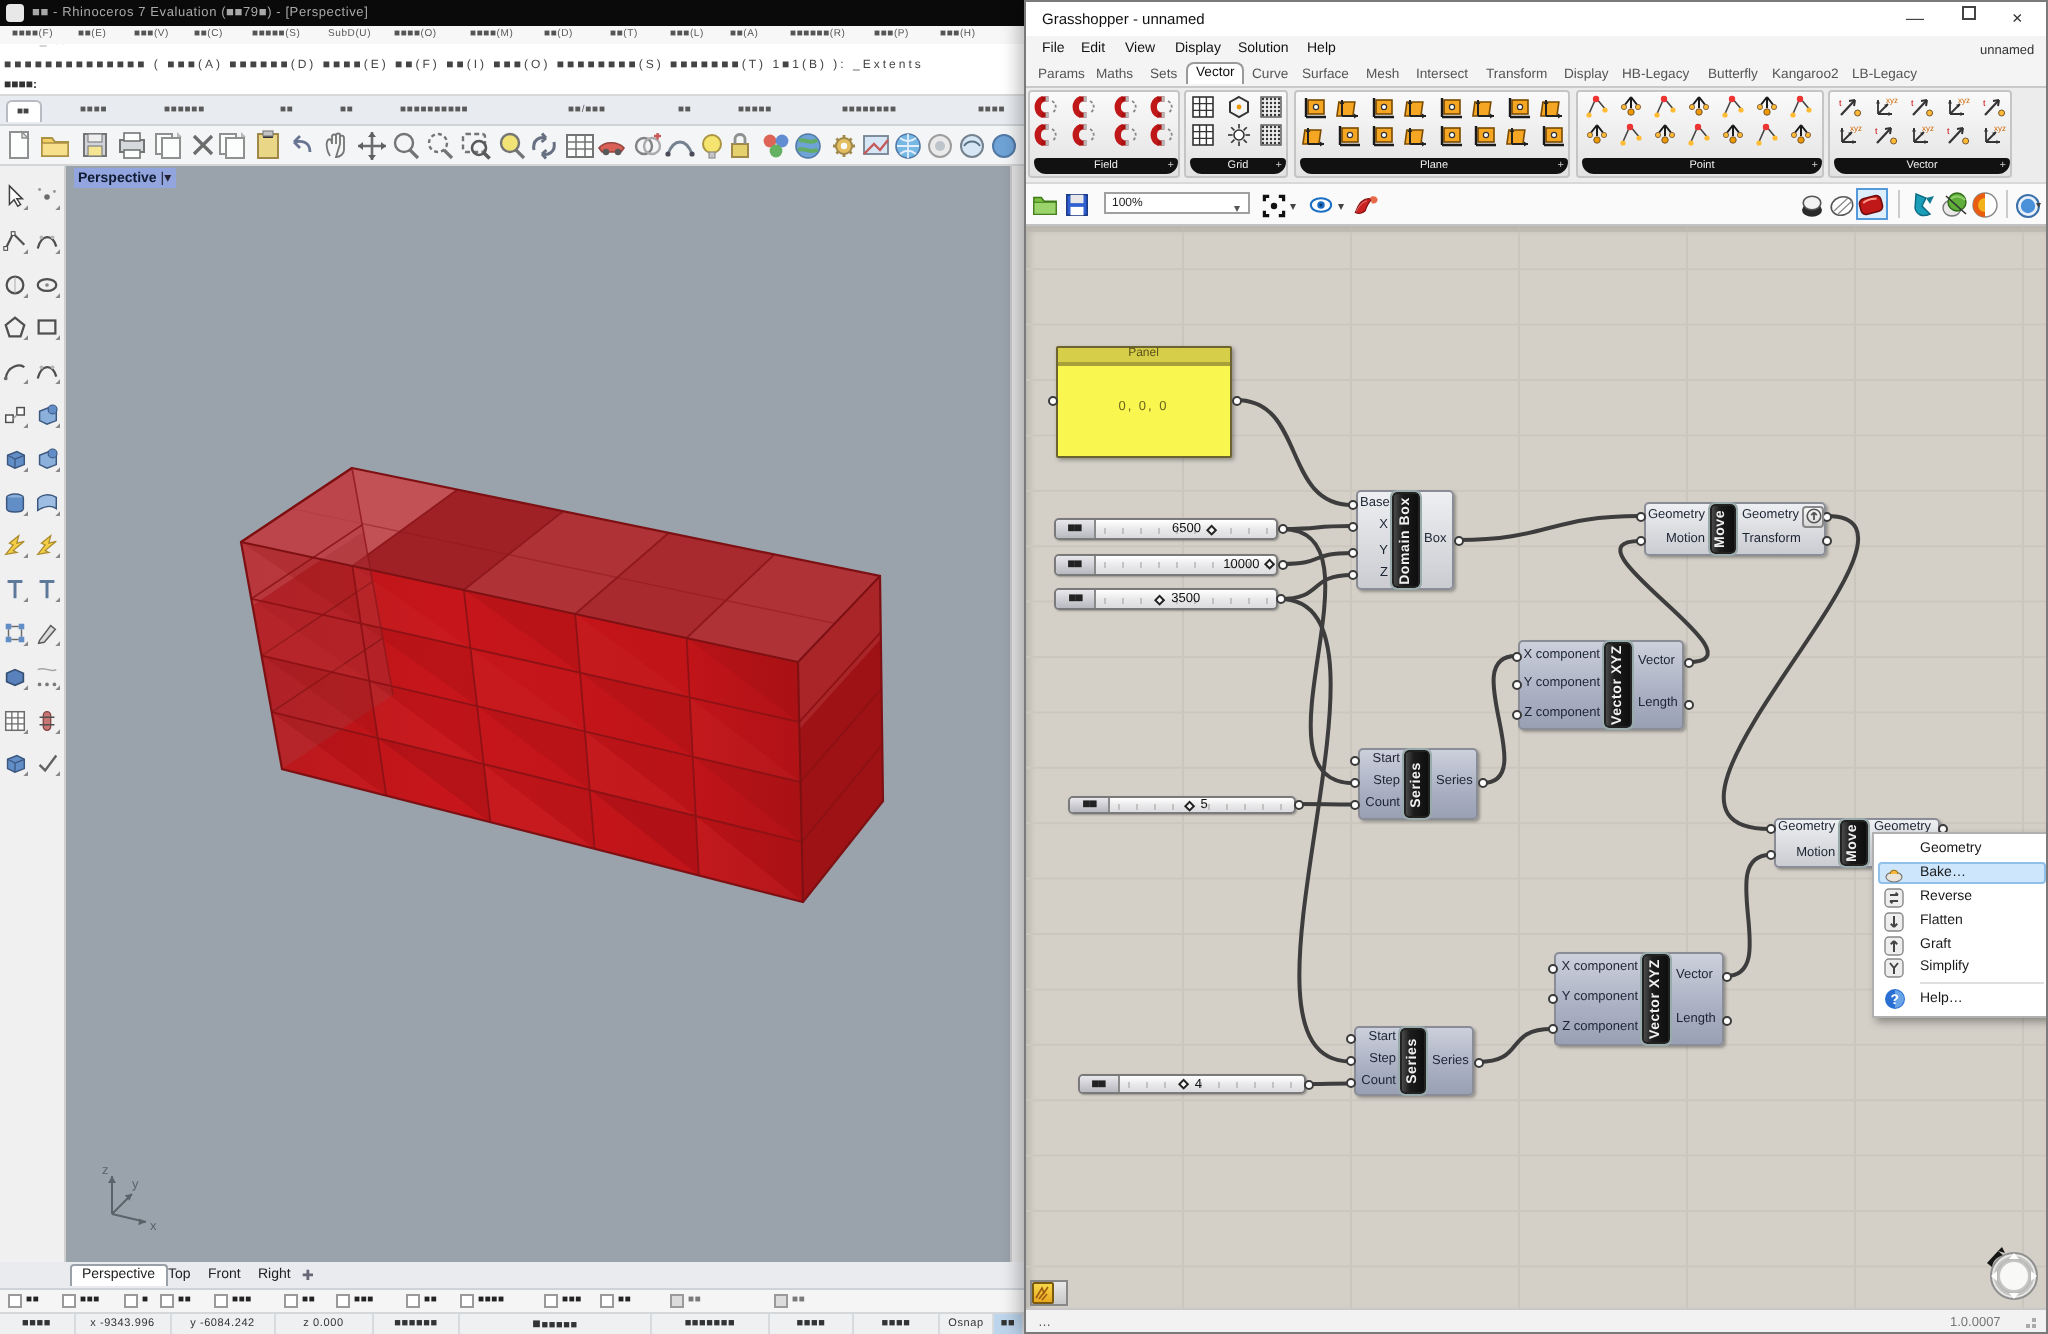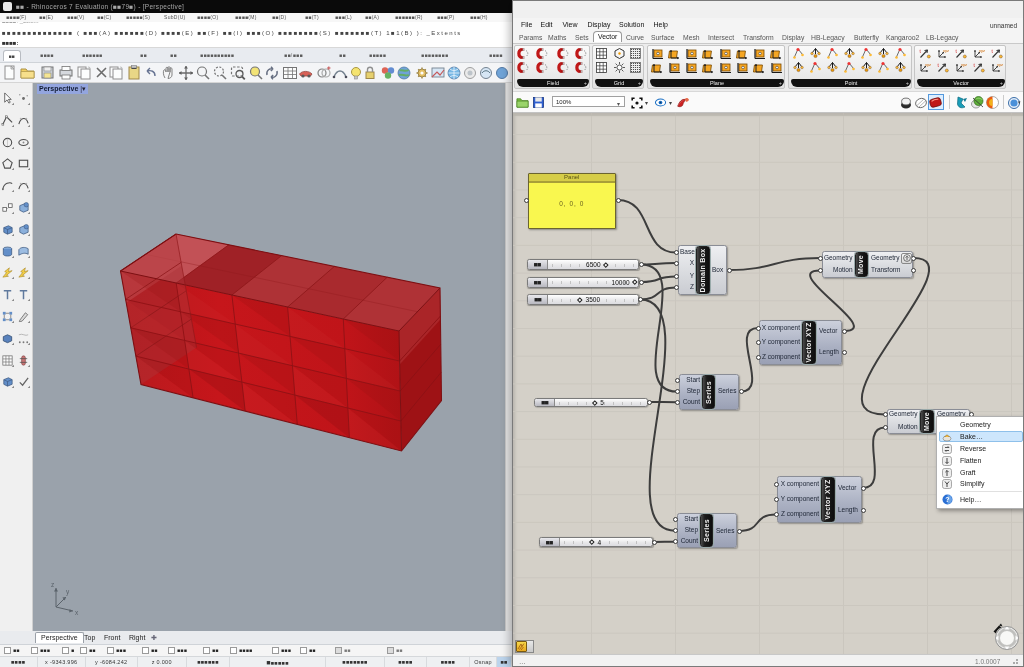--- a/index.html
+++ b/index.html
@@ -435,20 +435,26 @@
       <div class="abs" style="left:137.5px;top:0;width:49.5px;height:11px;border-right:1px solid #d8dbde;text-align:center;padding-top:2px;overflow:hidden;white-space:nowrap;font-size:5.5px;color:#333;letter-spacing:0.3px;">z 0.000</div>
       <div class="abs" style="left:187px;top:0;width:43px;height:11px;border-right:1px solid #d8dbde;text-align:center;padding-top:2px;overflow:hidden;white-space:nowrap;font-size:5.5px;color:#333;letter-spacing:0.3px;">■■■■■■</div>
       <div class="abs" style="left:230px;top:0;width:96px;height:11px;border-right:1px solid #d8dbde;text-align:center;padding-top:2px;overflow:hidden;white-space:nowrap;font-size:5.5px;color:#333;letter-spacing:0.3px;"><b style="font-size:7px">■</b>■■■■■</div>
       <div class="abs" style="left:326px;top:0;width:59px;height:11px;border-right:1px solid #d8dbde;text-align:center;padding-top:2px;overflow:hidden;white-space:nowrap;font-size:5.5px;color:#333;letter-spacing:0.3px;">■■■■■■■</div>
       <div class="abs" style="left:385px;top:0;width:42px;height:11px;border-right:1px solid #d8dbde;text-align:center;padding-top:2px;overflow:hidden;white-space:nowrap;font-size:5.5px;color:#333;letter-spacing:0.3px;">■■■■</div>
       <div class="abs" style="left:427px;top:0;width:43px;height:11px;border-right:1px solid #d8dbde;text-align:center;padding-top:2px;overflow:hidden;white-space:nowrap;font-size:5.5px;color:#333;letter-spacing:0.3px;">■■■■</div>
       <div class="abs" style="left:470px;top:0;width:27px;height:11px;border-right:1px solid #d8dbde;text-align:center;padding-top:2px;overflow:hidden;white-space:nowrap;font-size:5.5px;color:#333;letter-spacing:0.3px;">Osnap</div>
       <div class="abs" style="left:497px;top:0;width:15px;height:11px;border-right:1px solid #d8dbde;background:#bcd4ec;text-align:center;padding-top:2px;overflow:hidden;white-space:nowrap;font-size:5.5px;color:#333;letter-spacing:0.3px;">■■</div>
     </div>
     <div class="abs" style="left:512px;top:0;width:512px;height:667px;background:#f0f0f0;border:1px solid #7a7a7a;box-shadow:-3px 0 8px rgba(0,0,0,0.25);overflow:hidden;" id="gh">
+      <div class="abs" style="left:0;top:0;width:510px;height:17px;background:#ffffff;">
+<span class="abs" style="left:8px;top:4px;font-size:7.5px;color:#111;">Grasshopper - unnamed</span>
+<span class="abs" style="left:440px;top:3px;font-size:9px;color:#444;">—</span>
+<span class="abs" style="left:468px;top:2px;width:7px;height:7px;border:1px solid #444;"></span>
+<span class="abs" style="left:493px;top:3px;font-size:9px;color:#333;">×</span>
+</div>
       <div class="abs" style="left:0;top:17px;width:510px;height:13px;background:#f4f4f4;">
         <span class="abs" style="left:8px;top:3px;font-size:7px;color:#111;">File</span>
         <span class="abs" style="left:27.5px;top:3px;font-size:7px;color:#111;">Edit</span>
         <span class="abs" style="left:49.5px;top:3px;font-size:7px;color:#111;">View</span>
         <span class="abs" style="left:74.5px;top:3px;font-size:7px;color:#111;">Display</span>
         <span class="abs" style="left:106px;top:3px;font-size:7px;color:#111;">Solution</span>
         <span class="abs" style="left:140.5px;top:3px;font-size:7px;color:#111;">Help</span>
         <span class="abs" style="left:477px;top:3.5px;font-size:6.5px;color:#333;">unnamed</span>
       </div>
       <div class="abs" style="left:0;top:30px;width:510px;height:13px;background:#f4f4f4;border-bottom:1px solid #c9c9c9;">

